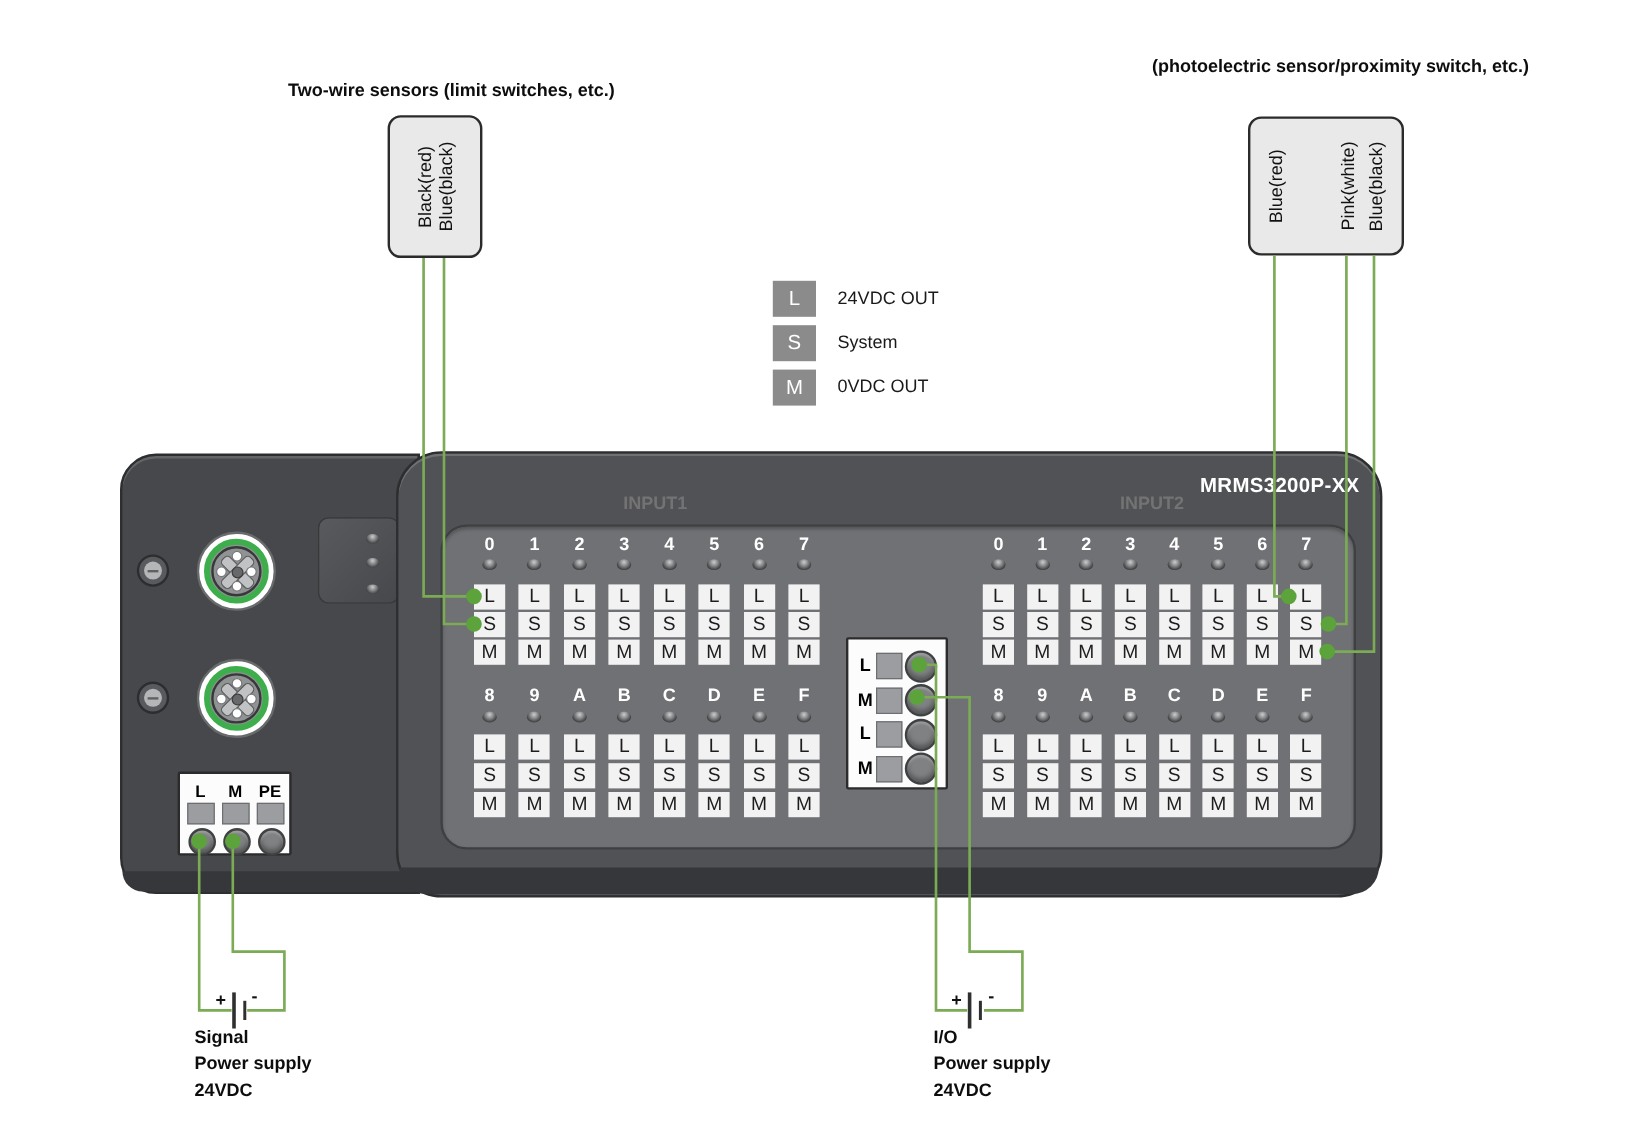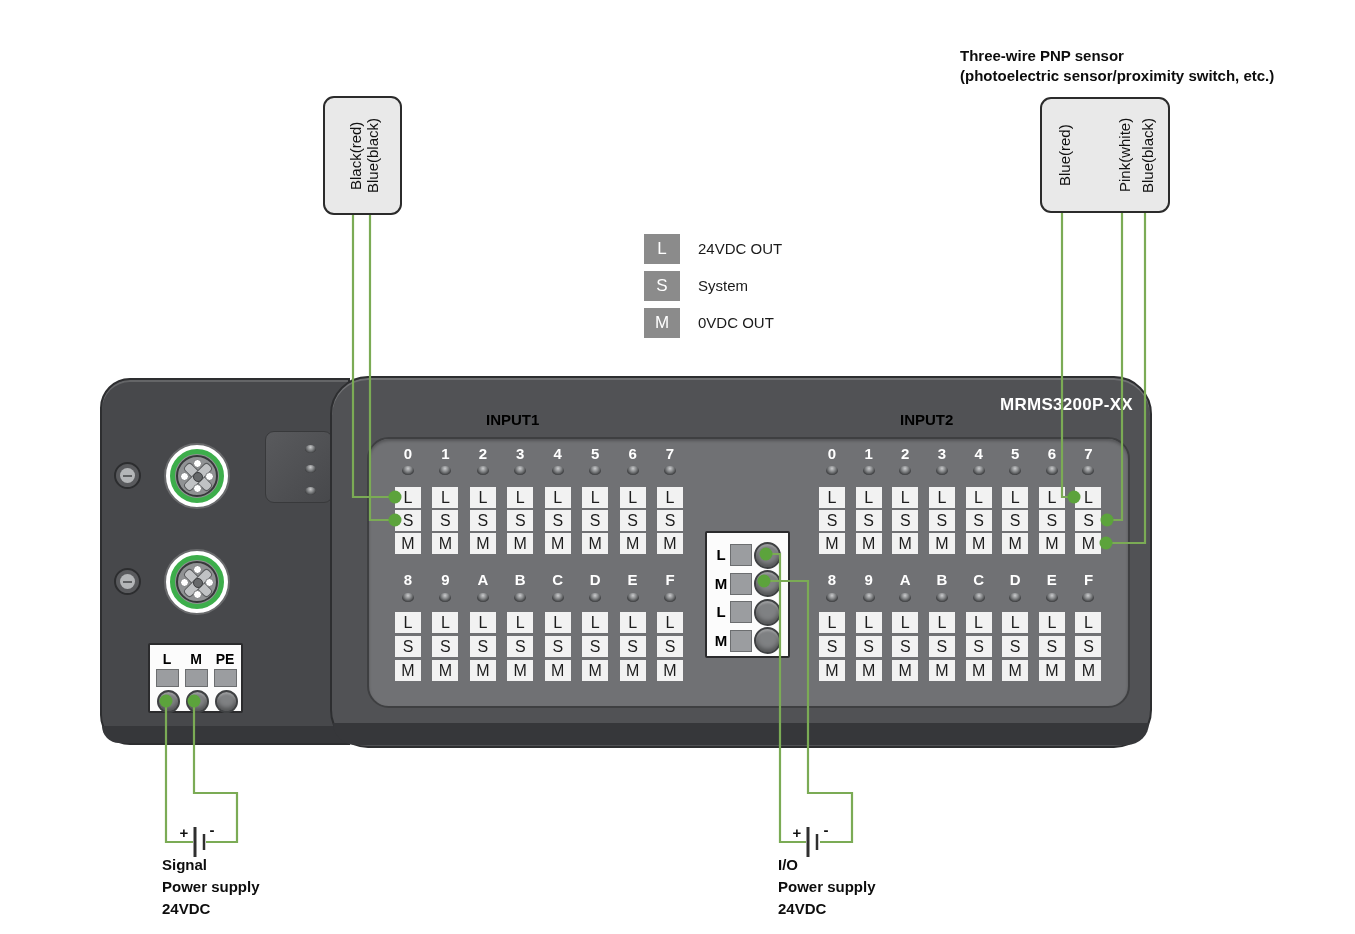--- a/index.html
+++ b/index.html
@@ -21,21 +21,21 @@
        box-shadow:inset 0 2px 0 rgba(255,255,255,.16);}
   .cap-strip{position:absolute;left:102px;top:726px;width:246px;height:17px;background:#36373a;border-radius:0 0 0 24px;}
   .body{position:absolute;left:330px;top:376px;width:822px;height:372px;background:#515255;
         border:2px solid #2d2e30;border-radius:38px;box-sizing:border-box;
         box-shadow:inset 0 2px 0 rgba(255,255,255,.18);}
   .body-strip{position:absolute;left:333px;top:723px;width:816px;height:22px;background:#36373a;border-radius:0 0 34px 34px;}
   .panel{position:absolute;left:367px;top:437px;width:763px;height:271px;background:#707174;
          border:2px solid #3e3f41;border-radius:22px;box-sizing:border-box;
          box-shadow:inset 0 2px 3px rgba(0,0,0,.25);}
   .model{position:absolute;top:395px;right:222px;color:#fff;font-weight:700;font-size:17px;letter-spacing:.3px;}
-  .glabel{position:absolute;top:411px;width:120px;text-align:left;color:#000000;font-weight:700;font-size:15px;}
+  .glabel{position:absolute;top:411px;width:120px;text-align:center;color:#737373;font-weight:700;font-size:15px;}
   .num{position:absolute;width:30px;height:16px;text-align:center;color:#fff;font-weight:700;font-size:15px;line-height:16px;}
   .led{position:absolute;width:12px;height:9px;border-radius:50%;
        background:radial-gradient(circle at 50% 28%,#cbccce 0%,#7f8183 40%,#2e2f31 80%);}
   .cell{position:absolute;width:26px;height:21px;background:#f2f2f2;display:flex;align-items:center;justify-content:center;
         font-size:16px;color:#1d1d1d;}
   
   .wblock{position:absolute;background:#fcfcfc;border:2px solid #2b2b2d;box-sizing:border-box;border-radius:2px;}
   .tletter{position:absolute;font-weight:700;color:#000;text-align:center;}
   .clamp{position:absolute;background:#9b9da0;border:1px solid #6c6e70;box-sizing:border-box;}
   .tscrew{position:absolute;border-radius:50%;background:#7f8183;border:2px solid #3f4143;box-sizing:border-box;
@@ -57,22 +57,22 @@
   .mini-led{position:absolute;left:39px;width:11px;height:8px;border-radius:50%;
             background:radial-gradient(circle at 50% 28%,#c9cacb 0%,#7c7e80 42%,#2f3032 82%);}
   .supply-label{position:absolute;font-weight:700;font-size:15px;color:#0d0d0d;line-height:22px;}
   svg.wires{position:absolute;left:0;top:0;pointer-events:none;}
 </style>
 </head>
 <body>
 
 <div class="canvas">
 
+  <div class="title" style="left:240px;top:66px;">Two-wire sensors (limit switches, etc.)</div>
   <div class="title" style="left:960px;top:46px;">
-    <div>Three-wire PNP sensor</div>
     <div>(photoelectric sensor/proximity switch, etc.)</div>
   </div>
 
   <div class="sensor-box" id="twoWireBox" style="left:323px;top:96px;width:79px;height:119px;">
       <div class="pin" style="left: 20px;">Black(red)</div>
       <div class="pin" style="left: 37px;">Blue(black)</div>
     </div>
   <div class="sensor-box" id="threeWireBox" style="left:1040px;top:97px;width:130px;height:116px;">
       <div class="pin" style="left: 12px;">Blue(red)</div>
       <div class="pin" style="left: 72px;">Pink(white)</div>

